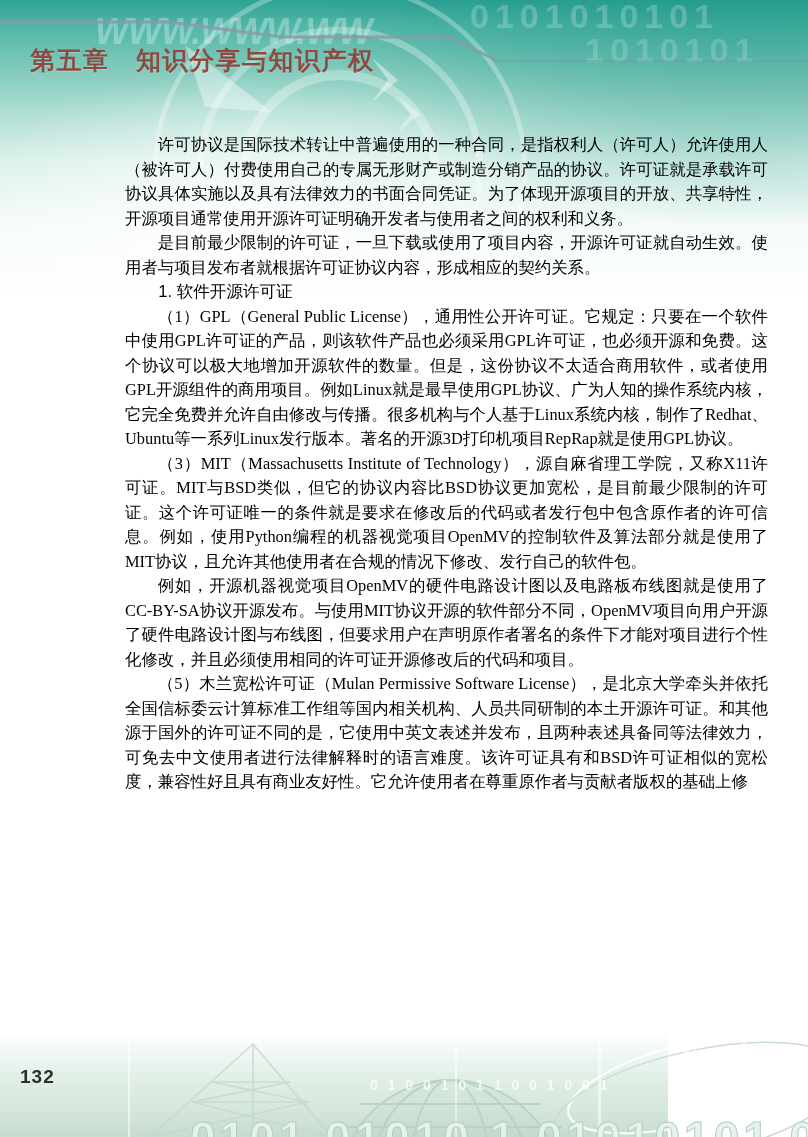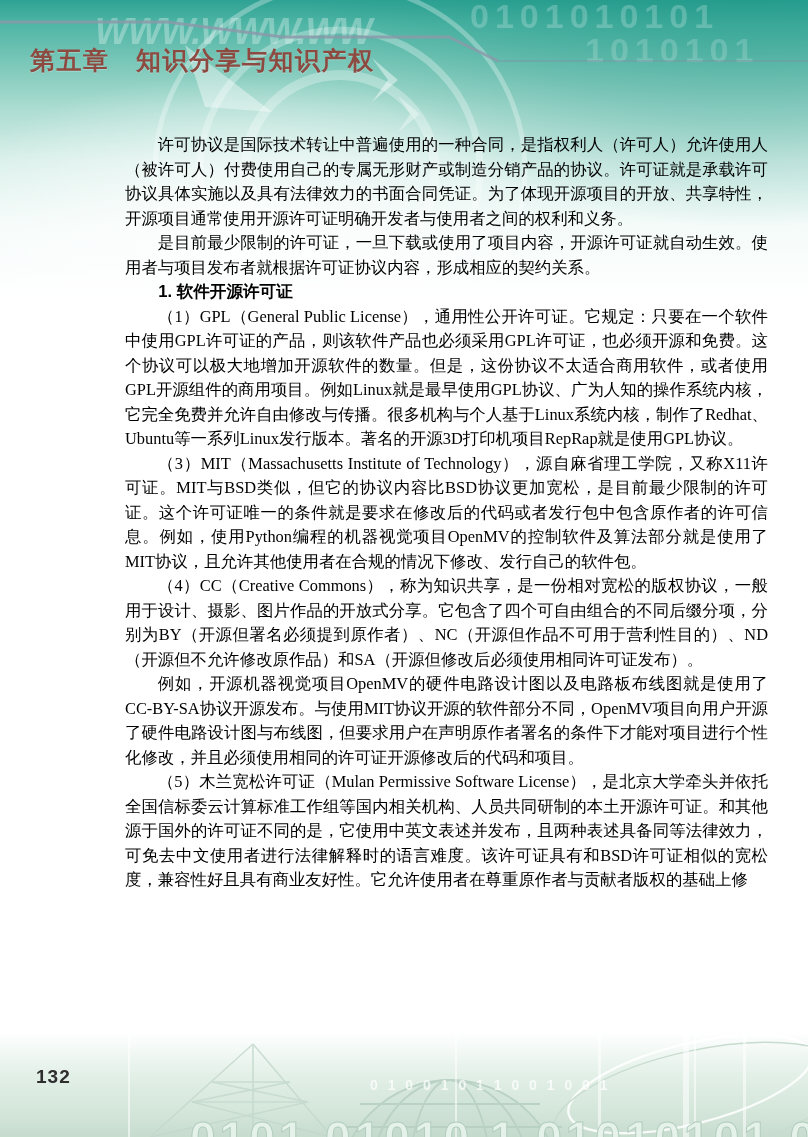--- a/index.html
+++ b/index.html
@@ -25,32 +25,32 @@
   }
   
   .content{
     position:absolute;left:85px;top:133px;width:643px;
     font-size:16.4px;line-height:24.5px;color:#000000;
     text-align:justify;
     margin-left:40px;
   }
   .content p{margin:0;padding:0;text-indent:2em;}
   .content p.heading{
-    font-weight:bold;
+    font-weight:normal;
     font-family:"Liberation Sans","DejaVu Sans",sans-serif;
     font-size:16.6px;
   }
   
   .footer{
-    position:absolute;left:0;bottom:0;width:808px;height:105px;
+    position:absolute;left:0;bottom:0;width:668px;height:105px;
     background:linear-gradient(180deg,rgba(222,236,227,0) 0%,#e3f0e8 40%,#d3e5d9 78%,#c6dccd 100%);
   }
   .footer-svg{position:absolute;left:0;top:0;}
   .page-number{
-    position:absolute;left:36px;top:1066px;
+    position:absolute;left:20px;top:1066px;
     font-family:"Liberation Sans","DejaVu Sans",sans-serif;
     font-size:19px;font-weight:600;color:#2e2e2e;letter-spacing:1px;
   }
 </style>
 </head>
 <body>
 
 <div class="page">
 
   <div class="header">
@@ -76,21 +76,20 @@
     </svg>
     <div class="chapter-title">第五章　知识分享与知识产权</div>
   </div>
 
   <div class="content">
     <p>许可协议是国际技术转让中普遍使用的一种合同，是指权利人（许可人）允许使用人（被许可人）付费使用自己的专属无形财产或制造分销产品的协议。许可证就是承载许可协议具体实施以及具有法律效力的书面合同凭证。为了体现开源项目的开放、共享特性，开源项目通常使用开源许可证明确开发者与使用者之间的权利和义务。</p>
     <p>是目前最少限制的许可证，一旦下载或使用了项目内容，开源许可证就自动生效。使用者与项目发布者就根据许可证协议内容，形成相应的契约关系。</p>
     <p class="heading">1. 软件开源许可证</p>
     <p>（1）GPL（General Public License），通用性公开许可证。它规定：只要在一个软件中使用GPL许可证的产品，则该软件产品也必须采用GPL许可证，也必须开源和免费。这个协议可以极大地增加开源软件的数量。但是，这份协议不太适合商用软件，或者使用GPL开源组件的商用项目。例如Linux就是最早使用GPL协议、广为人知的操作系统内核，它完全免费并允许自由修改与传播。很多机构与个人基于Linux系统内核，制作了Redhat、Ubuntu等一系列Linux发行版本。著名的开源3D打印机项目RepRap就是使用GPL协议。</p>
     <p>（3）MIT（Massachusetts Institute of Technology），源自麻省理工学院，又称X11许可证。MIT与BSD类似，但它的协议内容比BSD协议更加宽松，是目前最少限制的许可证。这个许可证唯一的条件就是要求在修改后的代码或者发行包中包含原作者的许可信息。例如，使用Python编程的机器视觉项目OpenMV的控制软件及算法部分就是使用了MIT协议，且允许其他使用者在合规的情况下修改、发行自己的软件包。</p>
-    <p>（4）CC（Creative Commons），称为知识共享，是一份相对宽松的版权协议，一般用于设计、摄影、图片作品的开放式分享。它包含了四个可自由组合的不同后缀分项，分别为BY（开源但署名必须提到原作者）、NC（开源但作品不可用于营利性目的）、ND（开源但不允许修改原作品）和SA（开源但修改后必须使用相同许可证发布）。</p>
     <p>例如，开源机器视觉项目OpenMV的硬件电路设计图以及电路板布线图就是使用了CC-BY-SA协议开源发布。与使用MIT协议开源的软件部分不同，OpenMV项目向用户开源了硬件电路设计图与布线图，但要求用户在声明原作者署名的条件下才能对项目进行个性化修改，并且必须使用相同的许可证开源修改后的代码和项目。</p>
     <p>（5）木兰宽松许可证（Mulan Permissive Software License），是北京大学牵头并依托全国信标委云计算标准工作组等国内相关机构、人员共同研制的本土开源许可证。和其他源于国外的许可证不同的是，它使用中英文表述并发布，且两种表述具备同等法律效力，可免去中文使用者进行法律解释时的语言难度。该许可证具有和BSD许可证相似的宽松度，兼容性好且具有商业友好性。它允许使用者在尊重原作者与贡献者版权的基础上修</p>
   </div>
 
   <div class="footer">
 
     <svg class="footer-svg" width="808" height="105" viewBox="0 0 808 105">
 
       <g stroke="#c3d8cb" stroke-width="1.6" opacity="0.8">
         <line x1="253" y1="12" x2="150" y2="105"></line>

